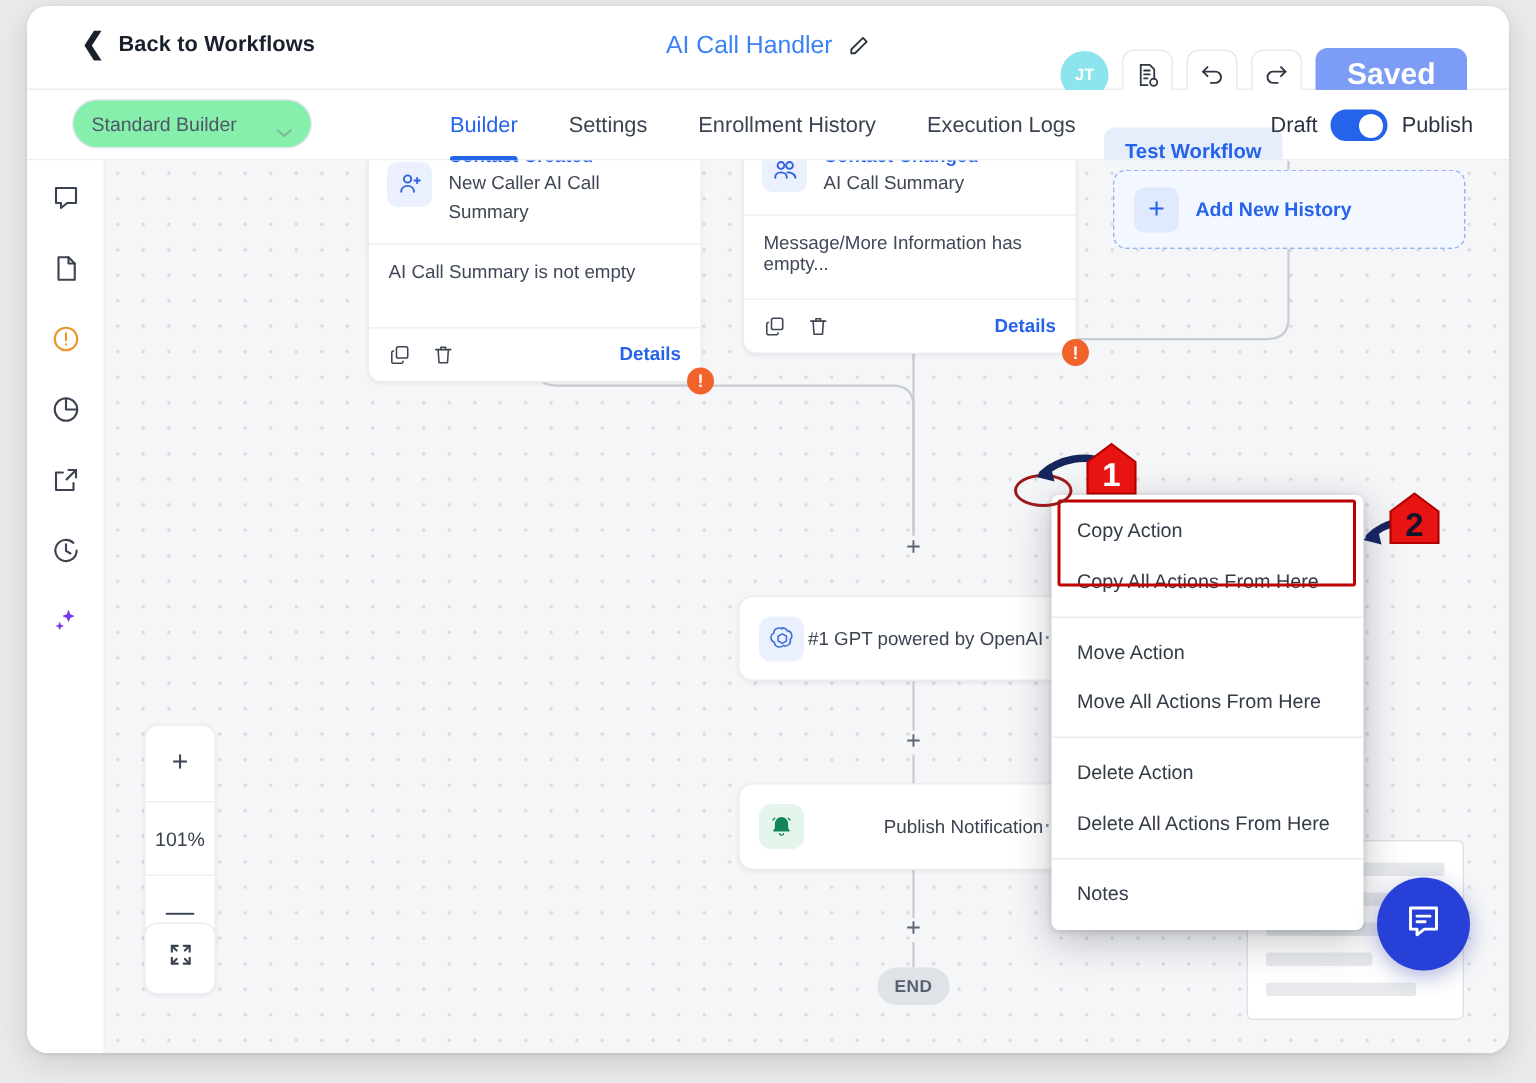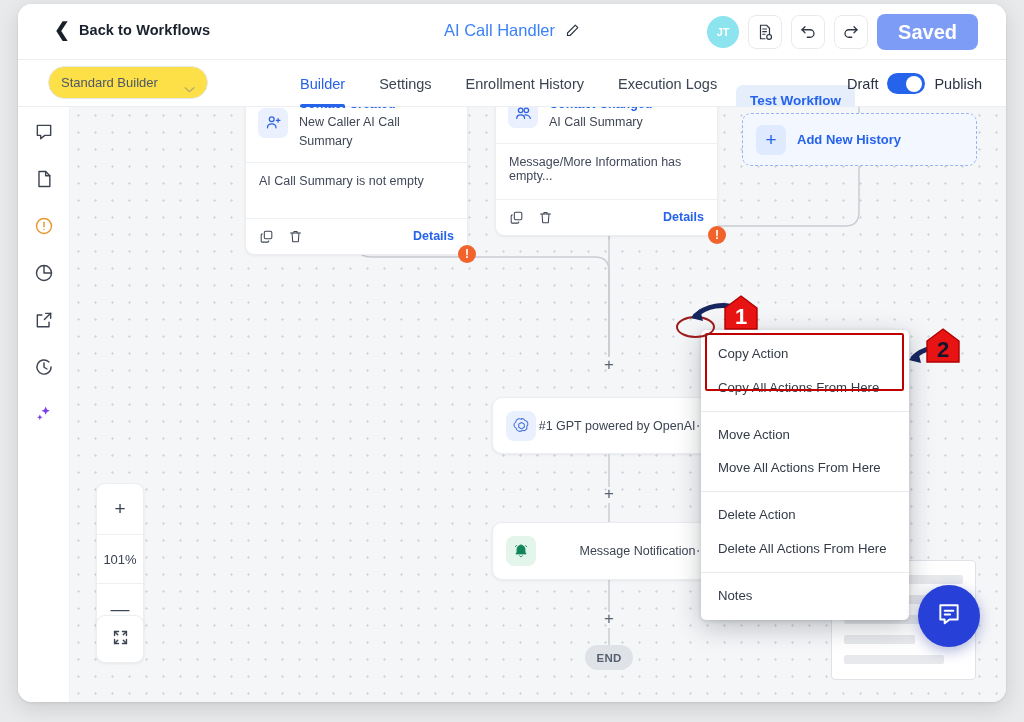--- a/index.html
+++ b/index.html
@@ -38,21 +38,21 @@
 
   .wf-title-wrap {
     position: absolute; left: 0; top: 17px; width: 988px;
     display: flex; justify-content: center; align-items: center; gap: 10px;
     pointer-events: none;
   }
   .wf-title { font-size: 16.5px; color: #3b82f6; font-weight: 400; }
   .pencil-ic { width: 15px; height: 15px; pointer-events: auto; cursor: pointer; }
 
   .hdr-right {
-    position: absolute; right: 28px; top: 10px;
+    position: absolute; right: 28px; top: 28px;
     display: flex; align-items: center; gap: 9px;
   }
   .avatar {
     width: 32px; height: 32px; border-radius: 50%;
     background: #8ce4ee;
     display: flex; align-items: center; justify-content: center;
     font-size: 11px; font-weight: 700; color: #ffffff;
     cursor: pointer;
   }
   .icon-btn {
@@ -72,21 +72,21 @@
   .tabsbar {
     position: absolute; left: 0; top: 56px;
     width: 988px; height: 47px;
     background: #fff;
     border-bottom: 1px solid #eceef1;
   }
   .builder-select {
     position: absolute; left: 30px; top: 6px;
     width: 160px; height: 33px;
     border: 1px solid #e4e7ec; border-radius: 18px;
-    background: #fde047;
+    background: #86efac;
     display: flex; align-items: center; padding: 0 12px;
     cursor: pointer;
   }
   .builder-select .sel-label { font-size: 13px; color: #4e5767; flex: 1; }
   .chev-dn { width: 11px; height: 7px; opacity: .45; }
 
   .tabs {
     position: absolute; left: 282px; top: 0; height: 47px;
     display: flex; align-items: center; gap: 34px;
   }
@@ -534,21 +534,21 @@
       </svg>
 
       <div class="node" style="left:422px; top:415px; width:235px; height:58px;">
         <div class="node-ic green">
           <svg viewBox="0 0 24 24" width="18" height="18" fill="#12865a" stroke="#12865a" stroke-width="1.2" stroke-linecap="round" stroke-linejoin="round">
             <path d="M12 4.2a5.3 5.3 0 0 1 5.3 5.3v4l1.4 2.4H5.3l1.4-2.4v-4A5.3 5.3 0 0 1 12 4.2z"></path>
             <path d="M10.2 18.4a1.9 1.9 0 0 0 3.6 0" fill="none"></path>
             <path d="M4.4 6.3l1.6-1.6M19.6 6.3L18 4.7" fill="none"></path>
           </svg>
         </div>
-        <span class="node-label">Message Notification</span>
+        <span class="node-label">Publish Notification</span>
         <span class="node-dots">⋯</span>
       </div>
 
       <div class="plus-node" style="left:532px; top:505px;">+</div>
 
       <div class="end-pill" style="left:515px; top:538px;">
         <span>END</span>
       </div>
 
       <div class="bg-card">

